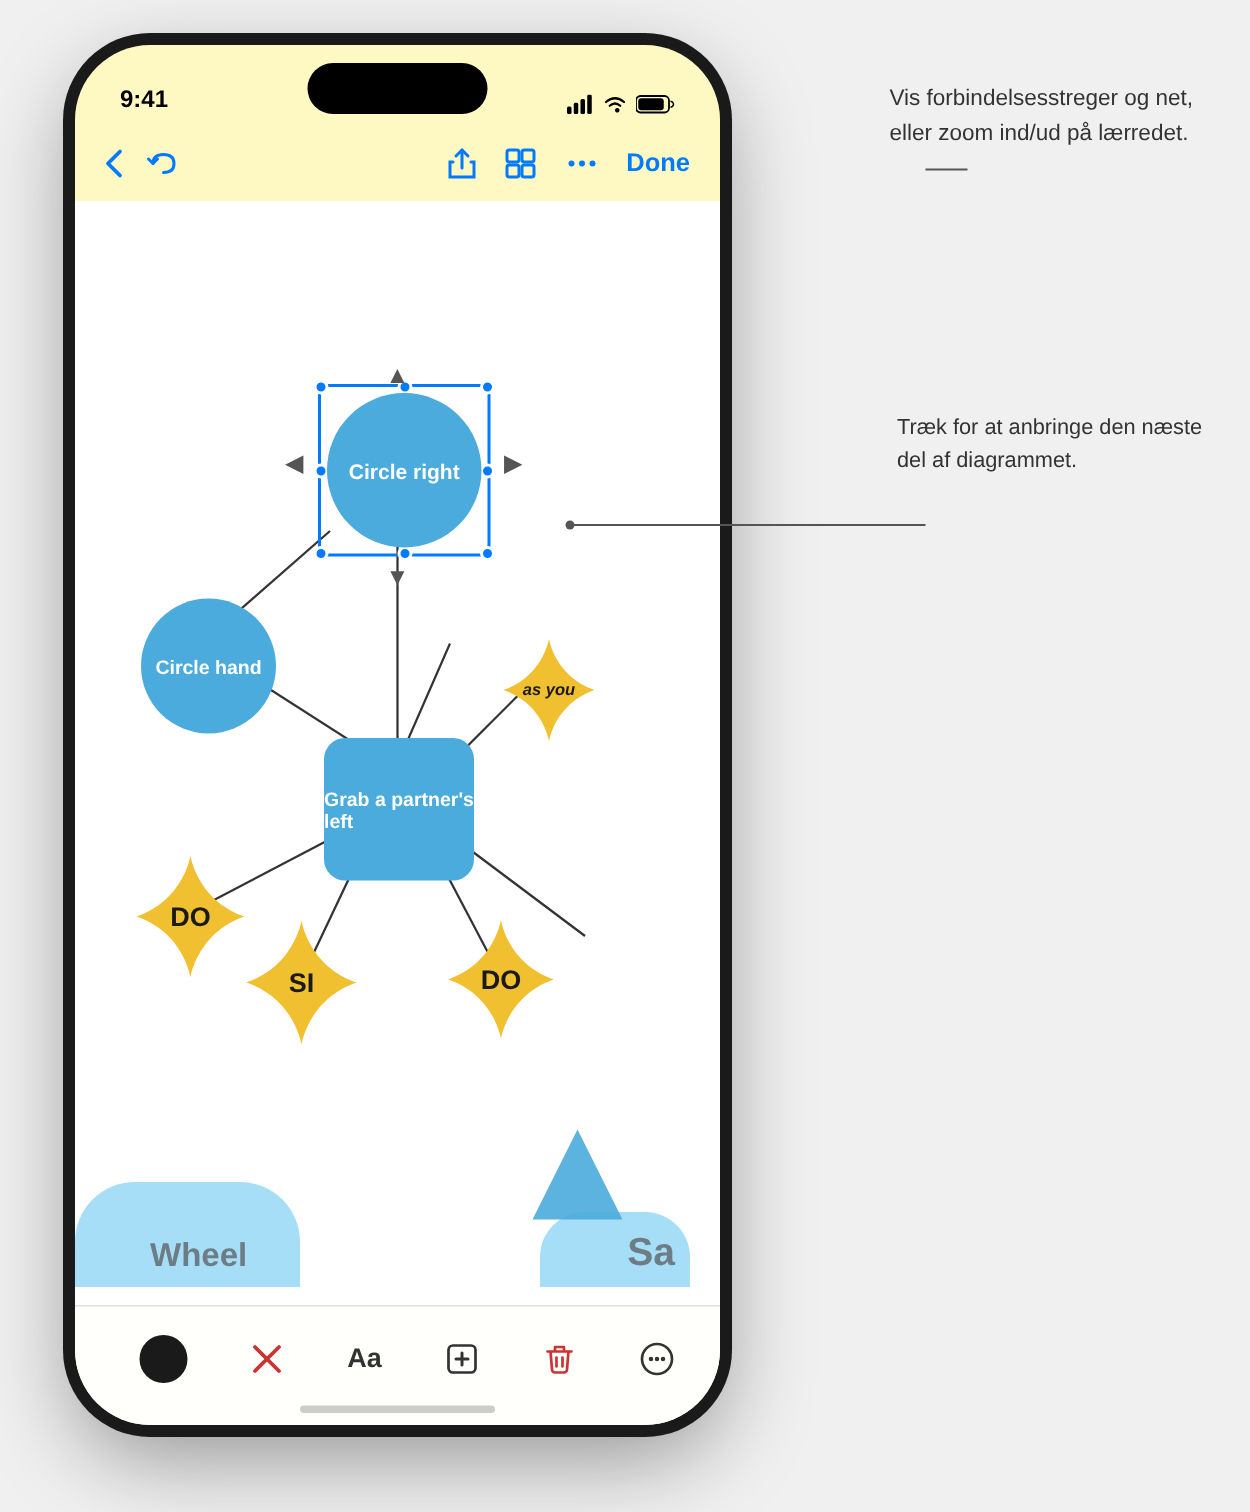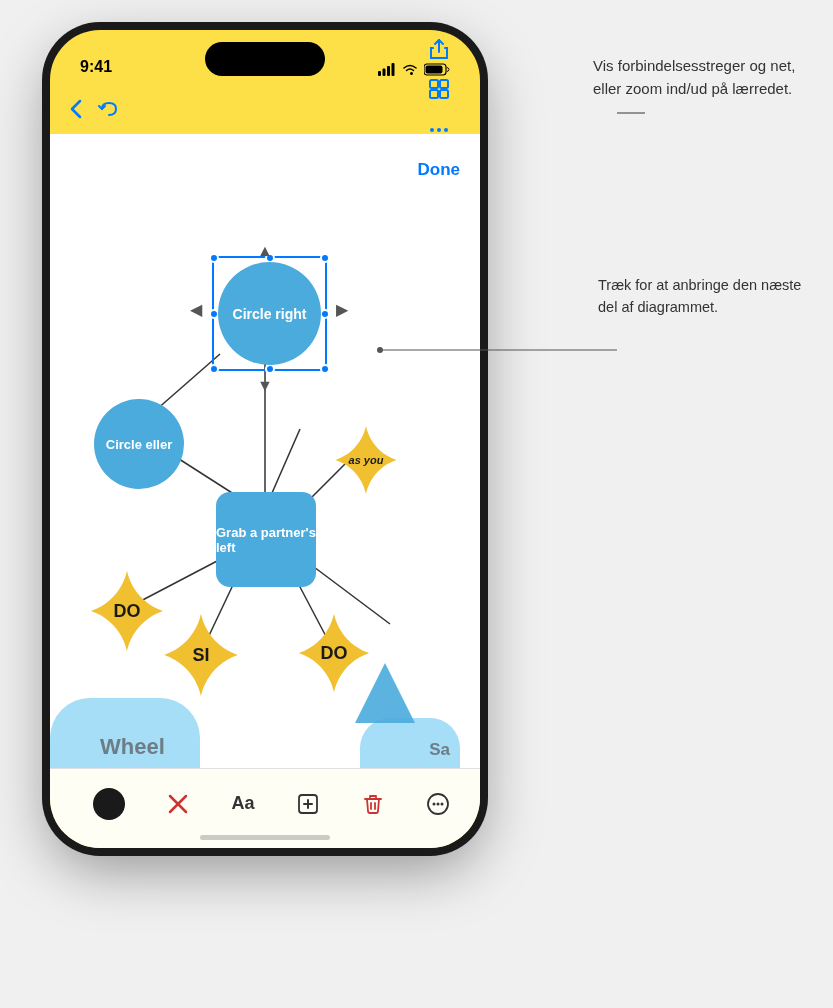--- a/index.html
+++ b/index.html
@@ -10,22 +10,22 @@
       background: #f0f0f0;
       font-family: -apple-system, BlinkMacSystemFont, 'SF Pro', sans-serif;
       overflow: hidden;
       display: flex;
       justify-content: center;
       align-items: center;
     }
 
     .phone-container {
       width: 430px;
-      height: 818px;
-      background: #fde047;
+      height: 920px;
+      background: #fef9c3;
       border-radius: 50px;
       position: relative;
       overflow: hidden;
       box-shadow: 0 0 0 8px #1a1a1a, 0 20px 60px rgba(0,0,0,0.4);
     }
 
     
     .status-bar {
       position: absolute;
       top: 0;
@@ -250,21 +250,21 @@
             </svg>
         </div>
 
         <div class="toolbar-btn">
           <svg width="22" height="20" viewBox="0 0 22 20">
               <path d="M4 10 Q4 4 11 4 Q18 4 18 10 Q18 16 11 16" stroke="#007AFF" stroke-width="2" fill="none" stroke-linecap="round"></path>
               <path d="M1 7 L4 10 L7 7" stroke="#007AFF" stroke-width="2" fill="none" stroke-linecap="round" stroke-linejoin="round"></path>
             </svg>
         </div>
       </div>
-      <div class="toolbar-right" style="display:flex; gap:18px; flex-direction:column;">
+      <div class="toolbar-right" style="display:flex; gap:18px; ">
 
         <div class="toolbar-btn">
           <svg width="20" height="22" viewBox="0 0 20 22">
               <path d="M10 14 L10 2" stroke="#007AFF" stroke-width="2" stroke-linecap="round"></path>
               <path d="M6 6 L10 2 L14 6" stroke="#007AFF" stroke-width="2" fill="none" stroke-linecap="round" stroke-linejoin="round"></path>
               <path d="M4 10 L2 10 L2 20 L18 20 L18 10 L16 10" stroke="#007AFF" stroke-width="2" fill="none" stroke-linecap="round"></path>
             </svg>
         </div>
 
         <div class="toolbar-btn">
@@ -328,21 +328,21 @@
 
       <div style="position:absolute; left:140px; top:175px; color:#555; font-size:16px; transform:translateY(-50%);">◀</div>
 
       <div style="position:absolute; left:286px; top:175px; color:#555; font-size:16px; transform:translateY(-50%);">▶</div>
 
       <div class="node node-circle" style="left:168px; top:128px; width:103px; height:103px; font-size:14px;">
         <span>Circle right</span>
       </div>
 
       <div class="node node-circle" style="left:44px; top:265px; width:90px; height:90px; font-size:13px;">
-        <span>Circle eller</span>
+        <span>Circle hand</span>
       </div>
 
 
       <div class="star-shape" style="left:278px; top:288px; width:76px; height:76px;">
         <svg viewBox="0 0 100 100" xmlns="http://www.w3.org/2000/svg" style="position:absolute;top:0;left:0;width:100%;height:100%;">
           <path d="M50 5 C50 5 55 38 90 50 C55 62 50 95 50 95 C50 95 45 62 10 50 C45 38 50 5 50 5Z" fill="#F0C030"></path>
         </svg>
         <span style="position:relative;z-index:1;font-size:11px;font-weight:700;font-style:italic;">as you</span>
       </div>
 
@@ -364,32 +364,32 @@
         <span style="position:relative;z-index:1;font-size:18px;font-weight:800;">SI</span>
       </div>
 
       <div class="star-shape" style="left:240px; top:475px; width:88px; height:88px;">
         <svg viewBox="0 0 100 100" xmlns="http://www.w3.org/2000/svg" style="position:absolute;top:0;left:0;width:100%;height:100%;">
           <path d="M50 5 C50 5 55 38 90 50 C55 62 50 95 50 95 C50 95 45 62 10 50 C45 38 50 5 50 5Z" fill="#F0C030"></path>
         </svg>
         <span style="position:relative;z-index:1;font-size:18px;font-weight:800;">DO</span>
       </div>
 
-      <div style="position:absolute; bottom:0; left:0; right:0; height:120px; overflow:hidden;padding-left:24px;">
+      <div style="position:absolute; bottom:12px; left:0; right:0; height:120px; overflow:hidden;padding-left:24px;">
 
         <div style="position:absolute; bottom:0; left:0; width:150px; height:70px; background:#90D4F5; border-radius:40px 40px 0 0; opacity:0.8;"></div>
         <div style="position:absolute; bottom:0; right:20px; width:100px; height:50px; background:#90D4F5; border-radius:30px 30px 0 0; opacity:0.8;"></div>
 
         <svg style="position:absolute; bottom:40px; right:60px;" width="70" height="70" viewBox="0 0 70 70">
           <polygon points="35,5 65,65 5,65" fill="#4AABDC" opacity="0.9"></polygon>
         </svg>
 
         <div style="position:absolute; bottom:8px; left:50px; font-size:22px; font-weight:700; color:#555; opacity:0.7;">Wheel</div>
 
-        <div style="position:absolute; bottom:8px; right:30px; font-size:17px; font-weight:700; color:#555; opacity:0.7;">Sa</div>
+        <div style="position:absolute; bottom:8px; right:30px; font-size:26px; font-weight:700; color:#555; opacity:0.7;">Sa</div>
       </div>
 
     </div>
 
     <div class="bottom-toolbar">
       <div class="bottom-btn">
         <div style="width:32px;height:32px;background:#1a1a1a;border-radius:50%;"></div>
       </div>
       <div class="bottom-btn">
         <svg width="24" height="24" viewBox="0 0 24 24">

